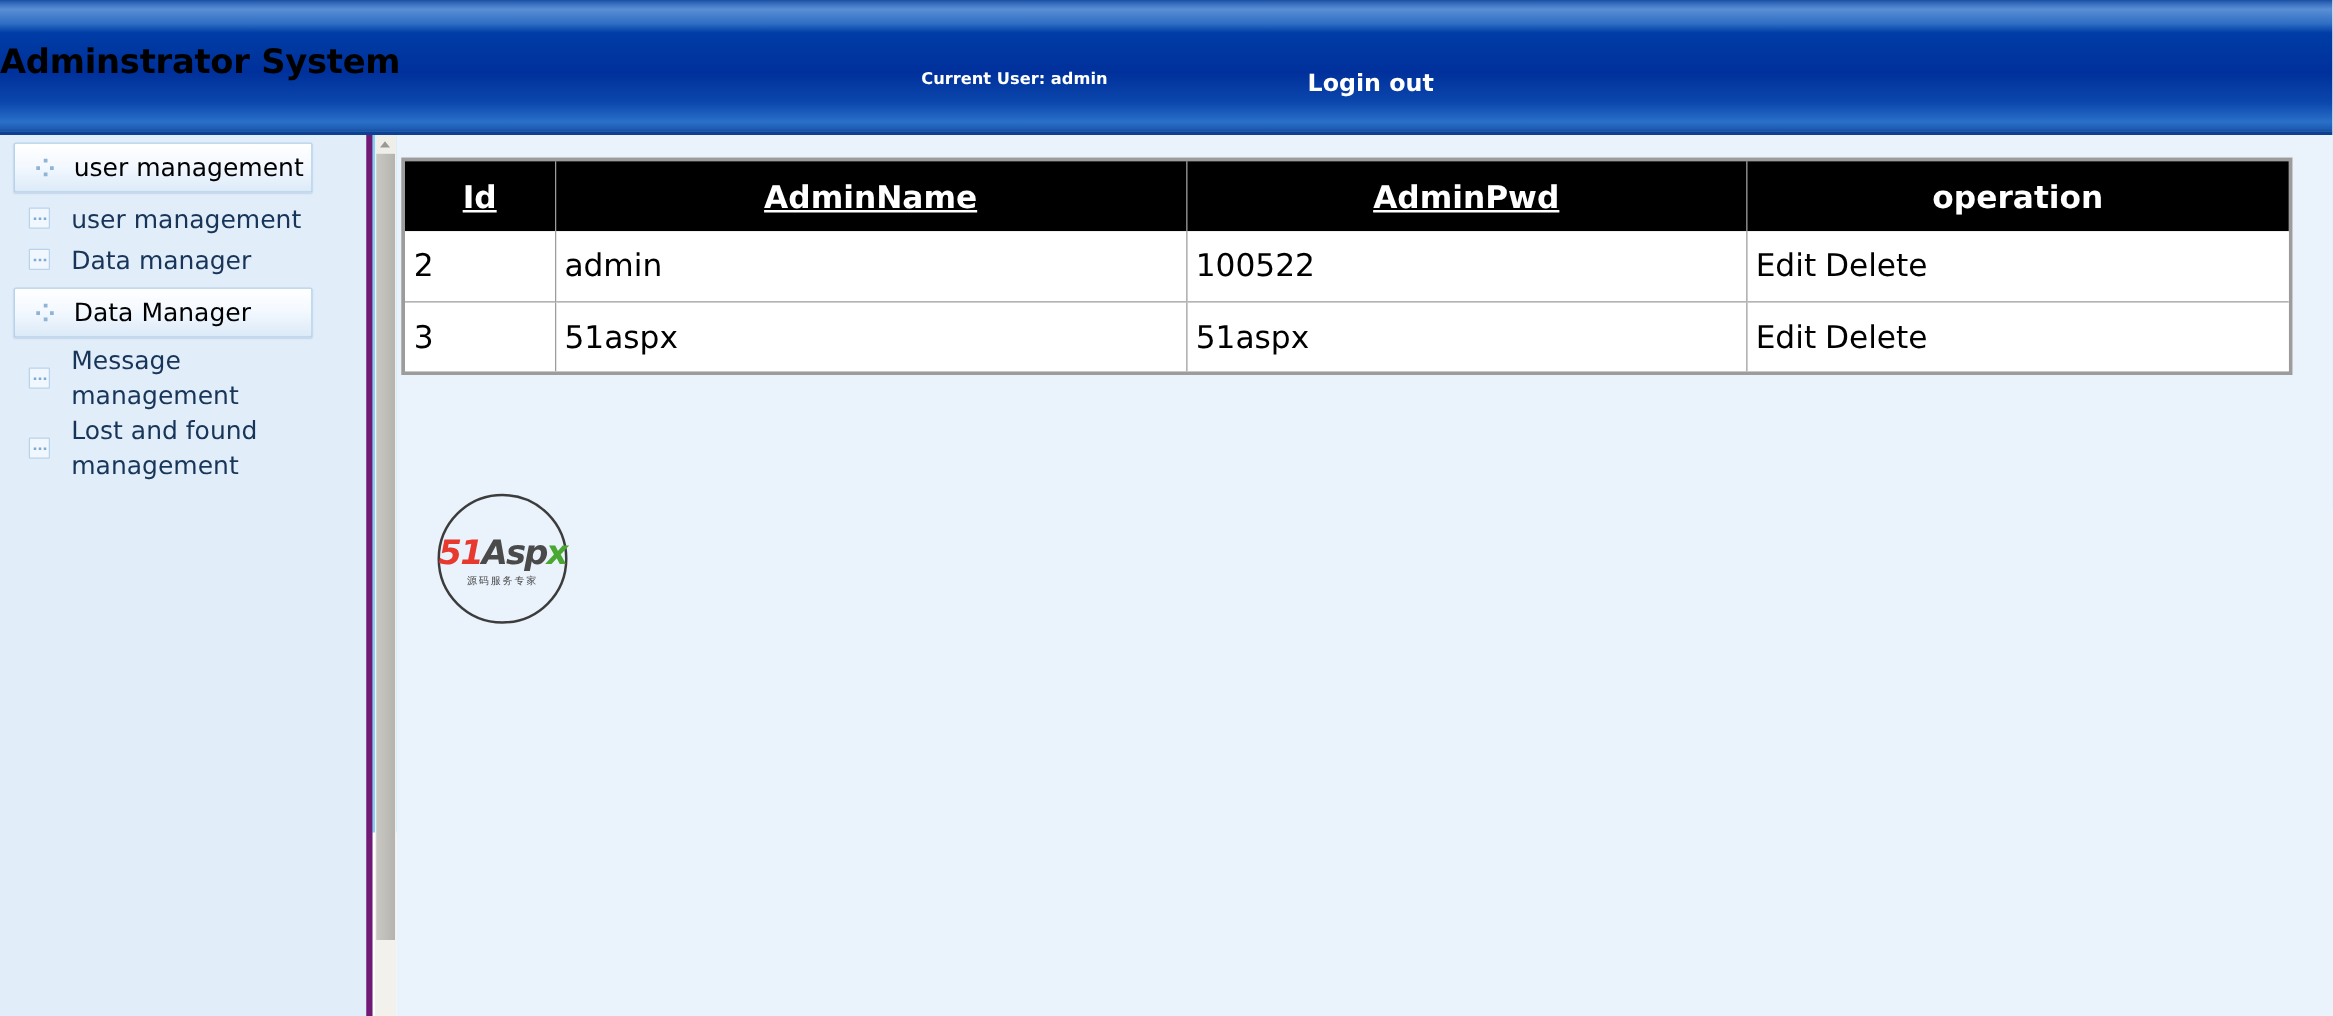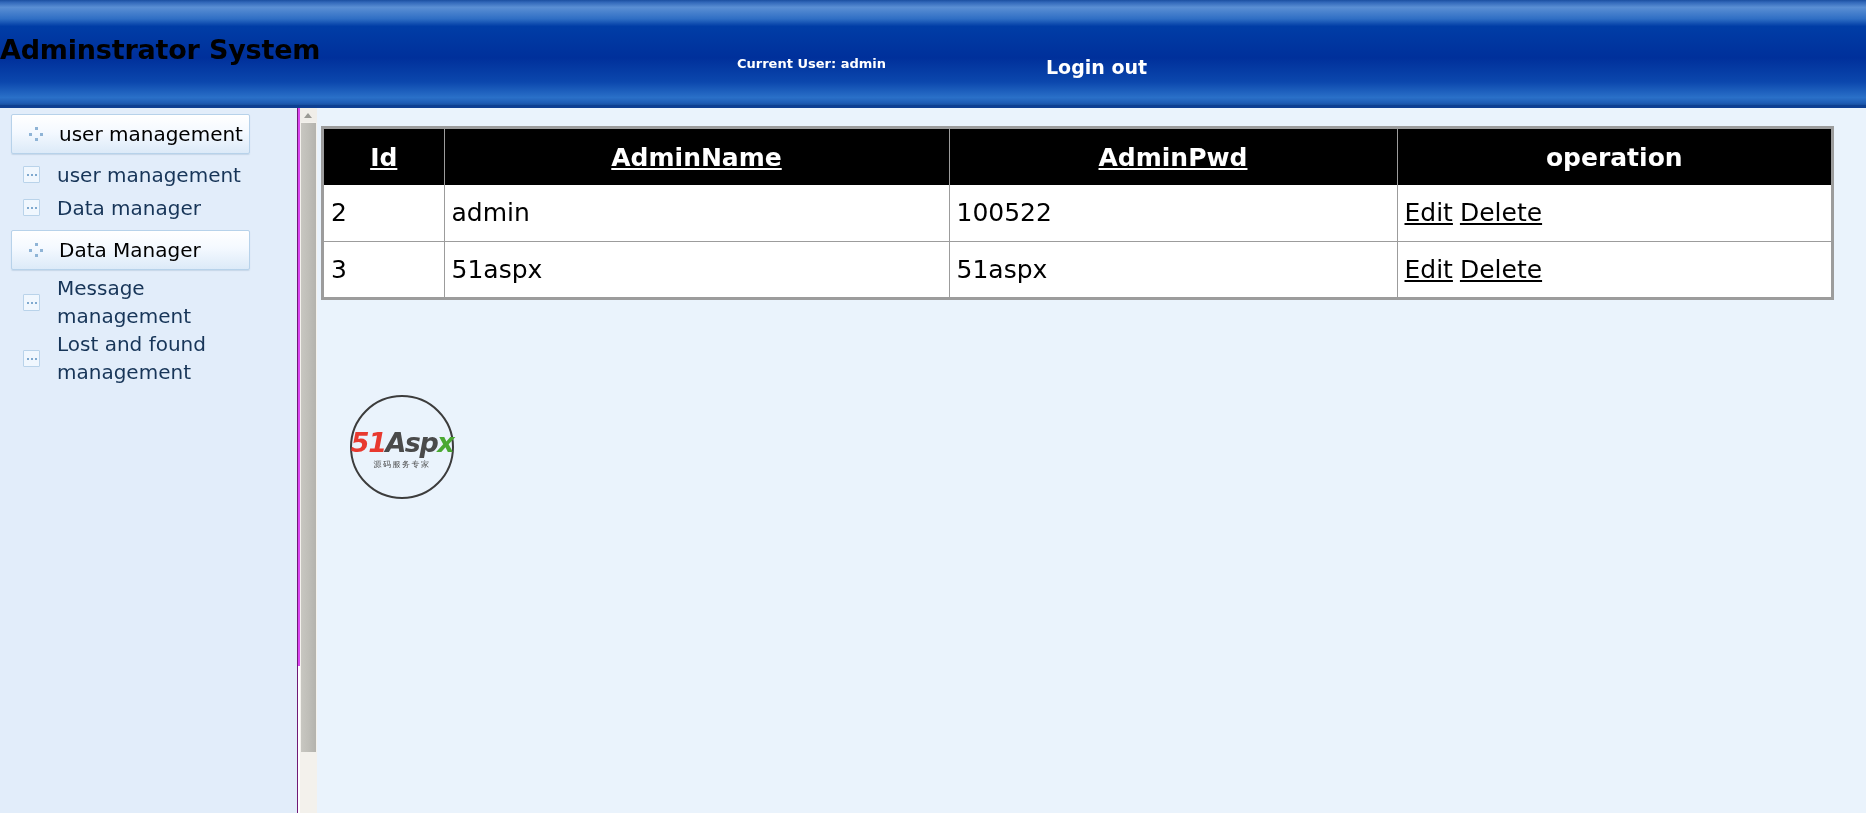--- a/index.html
+++ b/index.html
@@ -8,21 +8,21 @@
     width: 1866px; height: 813px;
     overflow: hidden;
     background: #ffffff;
     font-family: "DejaVu Sans", "Liberation Sans", sans-serif;
   }
 
   #app {
     position: relative;
     width: 1866px;
     height: 666px;
-    background: #d946ef;
+    background: #7dd3fc;
   }
 
   
   .banner {
     position: absolute;
     left: 0; top: 0;
     width: 1866px;
     height: 108px;
     background: linear-gradient(to bottom,
         #1b4fa0 0%,
@@ -65,21 +65,21 @@
     cursor: pointer;
   }
 
   
   .sidebar {
     position: absolute;
     left: 0; top: 108px;
     width: 298px;
     height: 705px;
     background: #e2edfa;
-    border-right: 1px solid #701a75;
+    border-right: 5px solid #701a75;
   }
   .sidebar-inner {
     position: absolute;
     left: 0; top: 0;
     width: 298px;
     height: 705px;
     overflow: hidden;
   }
 
   .menu-group {
@@ -236,21 +236,20 @@
     border-right: 1px solid #9c9c9c;
     border-top: 1px solid #9c9c9c;
     vertical-align: middle;
     white-space: nowrap;
   }
   table.grid td:last-child { border-right: none; }
   table.grid tr.first-row td { border-top: none; }
 
   table.grid td a.op {
     color: #000000;
-    text-decoration: underline;
     cursor: pointer;
   }
   .op-sep { display: inline-block; width: 7px; }
 
   
   col.c-id   { width: 120px; }
   col.c-name { width: 505px; }
   col.c-pwd  { width: 448px; }
   col.c-op   { width: 434px; }
 

